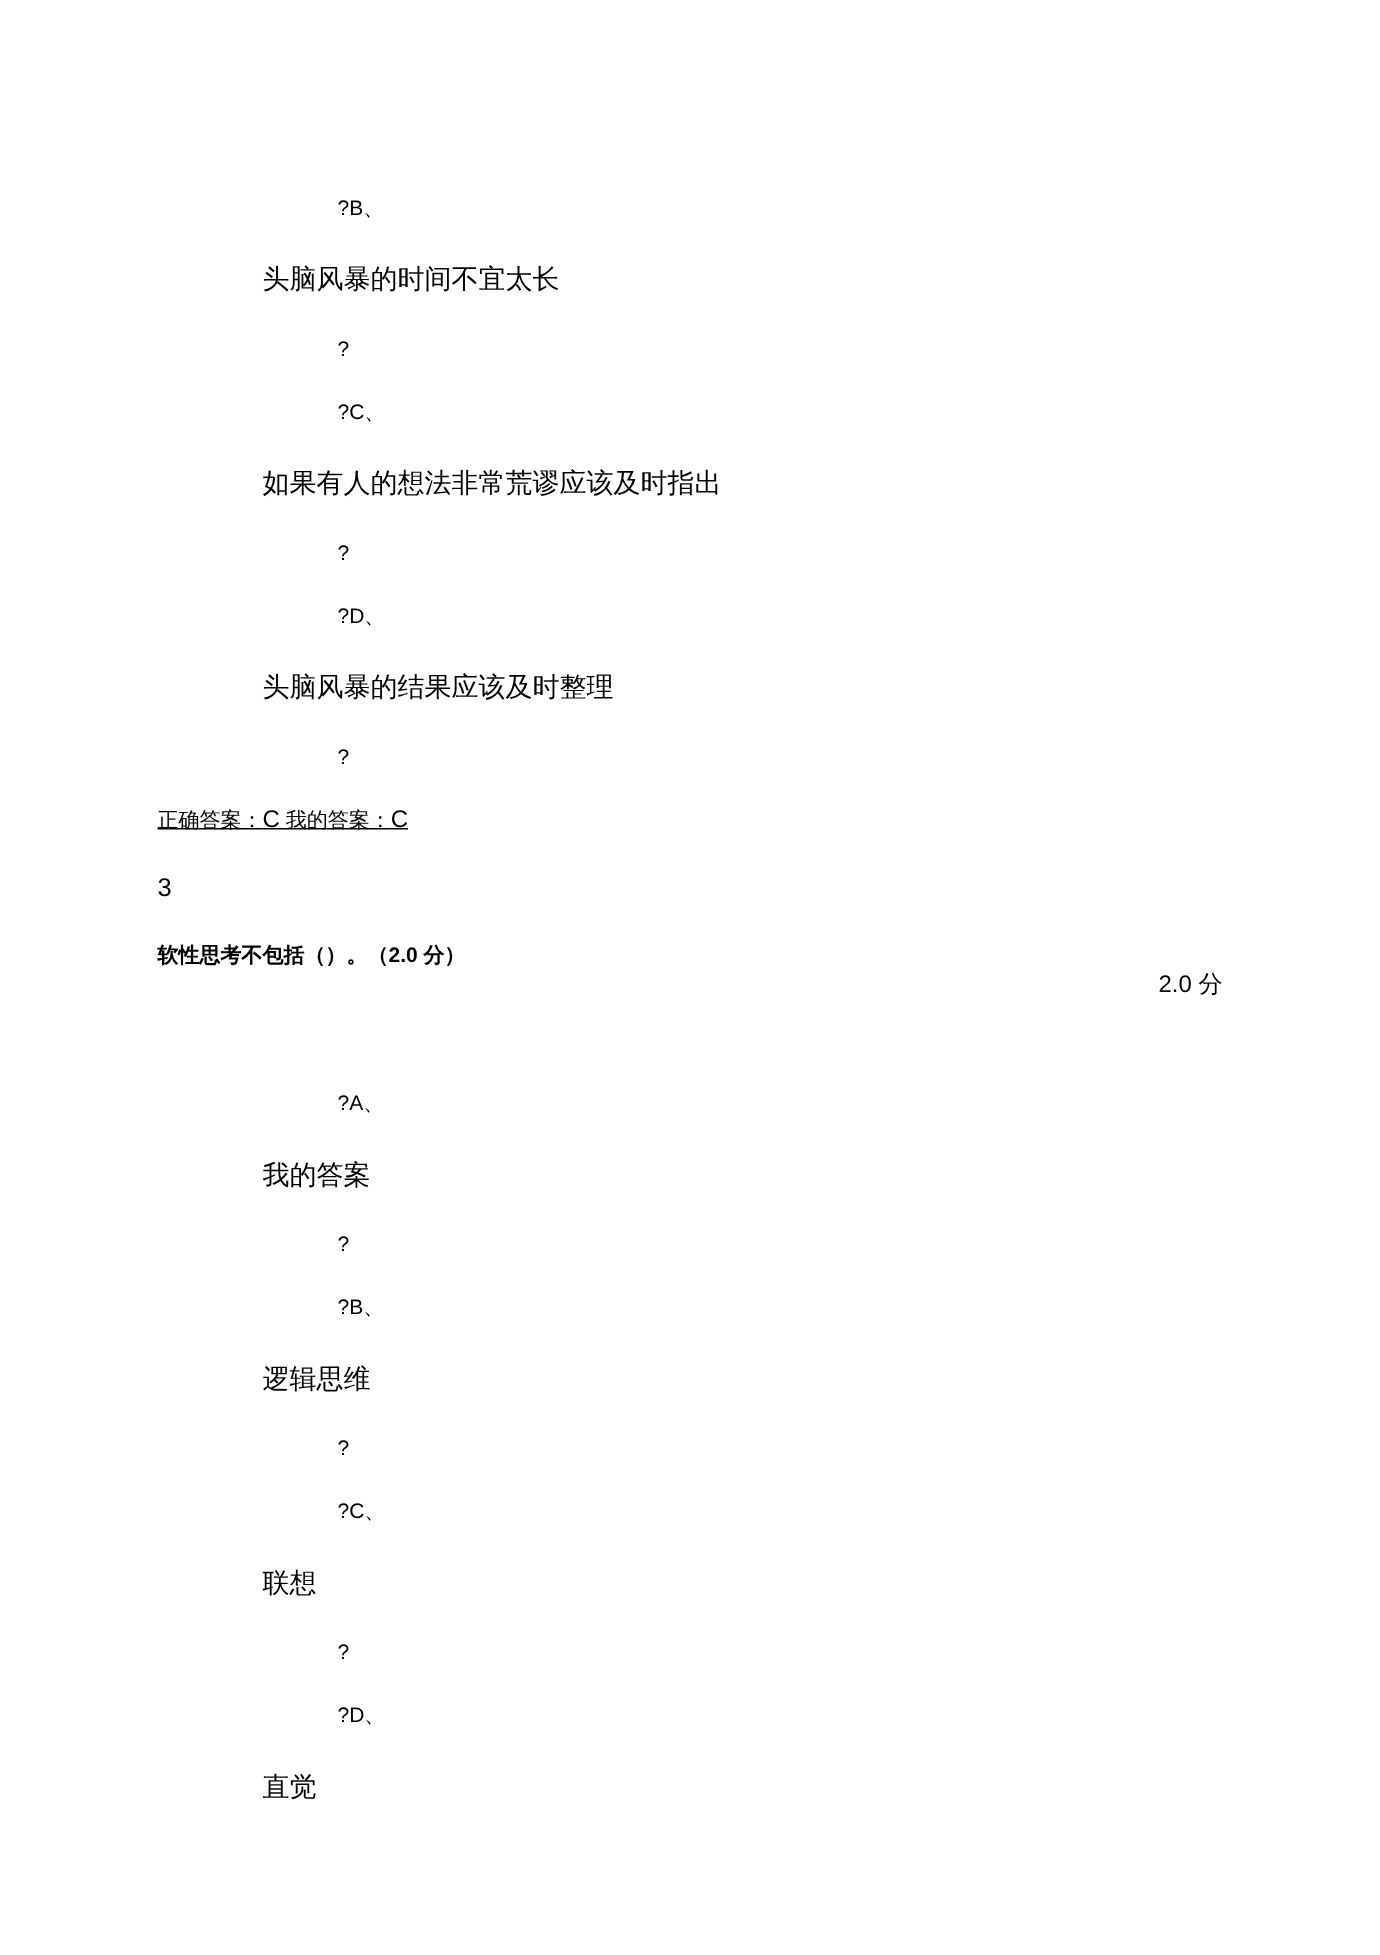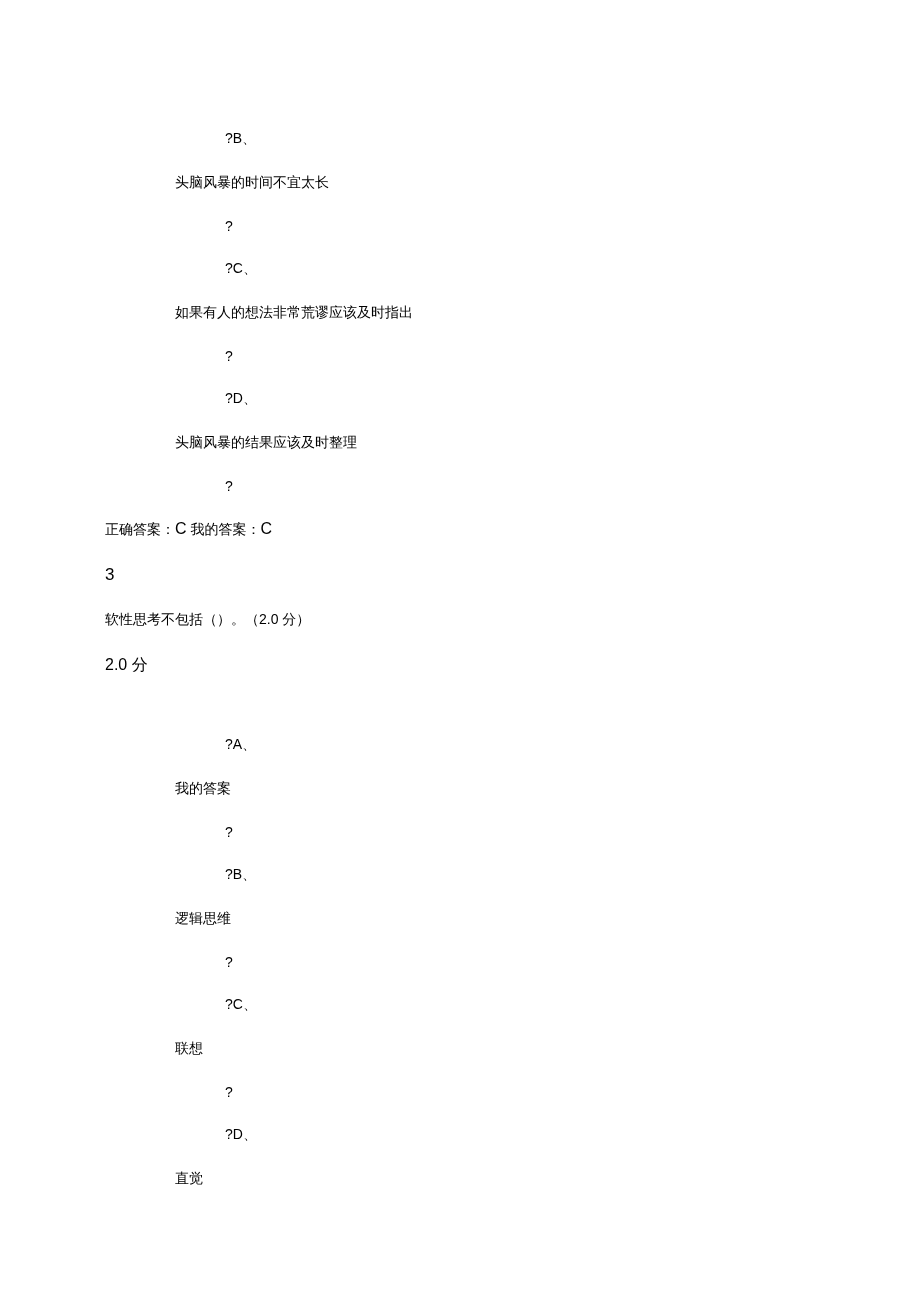--- a/index.html
+++ b/index.html
@@ -16,50 +16,52 @@
       font-size: 14px;
     }
     .option-label {
       padding-left: 120px;
       margin-bottom: 26px;
       font-size: 14px;
     }
     .option-text {
       padding-left: 70px;
       margin-bottom: 26px;
-      font-size: 14px;
+      font-size: 18px;
       margin-top: 25px;
     }
     .question-mark {
       padding-left: 120px;
       margin-bottom: 26px;
       font-size: 14px;
     }
     .answer-line {
       margin-top: 4px;
       margin-bottom: 26px;
       font-size: 14px;
+      text-decoration: underline;
     }
     .answer-letter {
       font-family: Arial, sans-serif;
       font-size: 16px;
     }
     .question-number {
       font-family: Arial, sans-serif;
       font-size: 17px;
       margin-bottom: 26px;
     }
     .question-text {
       font-size: 14px;
-      margin-bottom: 26px;
+      font-weight: bold;
     }
     .points {
       font-family: Arial, sans-serif;
       font-size: 16px;
       margin-bottom: 60px;
+      text-align: right;
     }
   </style>
 </head>
 <body>
 
 <div class="option-label">?B、</div>
 <div class="option-text">头脑风暴的时间不宜太长</div>
 <div class="question-mark">?</div>
 <div class="option-label">?C、</div>
 <div class="option-text">如果有人的想法非常荒谬应该及时指出</div>

